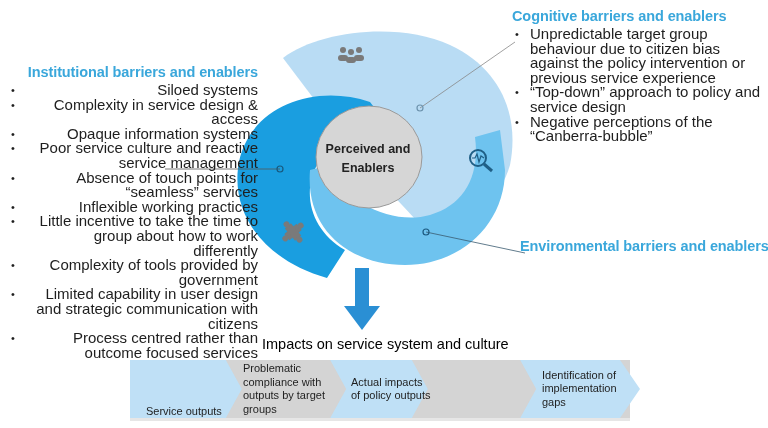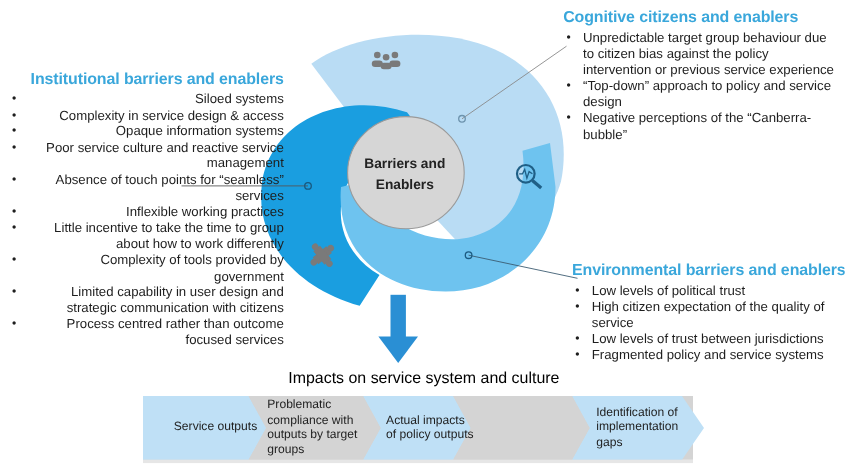--- a/index.html
+++ b/index.html
@@ -1,21 +1,21 @@
 <!DOCTYPE html>
 <html><head>
 <meta charset="utf-8">
 <style>
   html, body { margin:0; padding:0; background:#ffffff; }
   body { width:768px; height:428px; position:relative; overflow:hidden;
          font-family:"Liberation Sans", "DejaVu Sans", sans-serif; color:#1a1a1a; }
   .section { position:absolute; }
   .heading { color:#3aa7db; font-weight:bold; font-size:14.5px; line-height:17px; white-space:nowrap; letter-spacing:-0.1px; }
   ul.bullets { list-style:none; margin:2px 0 0 0; padding:0; }
-  ul.bullets li { position:relative; padding-left:18px; font-size:12px; line-height:14.6px; color:#1e1e1e; }
+  ul.bullets li { position:relative; padding-left:18px; font-size:15px; line-height:14.6px; color:#1e1e1e; }
   ul.bullets li::before { content:"•"; position:absolute; left:3px; top:0; font-size:11px; }
   #institutional { left:8px; top:64px; width:250px;text-align:right; }
   #cognitive { left:512px; top:8px; width:250px; }
   #environmental { left:520px; top:238px; width:246px; }
   #institutional ul.bullets li { }
   svg#diagram { position:absolute; left:0; top:0; }
   .impacts-title { position:absolute; left:262px; top:336px; font-size:14.5px; color:#000000; white-space:nowrap; }
   .chevron-band { position:absolute; left:130px; top:360px; width:520px; height:62px; }
   .chev { position:absolute; top:0; height:58px; display:flex; align-items:center; font-size:11px; line-height:13.5px; color:#1e1e1e; box-sizing:border-box; }
   .chev span { display:block; }
@@ -74,63 +74,57 @@
 
   <polygon fill="#bfe0f6" points="130,360 226,360 242,389 226,418 130,418"></polygon>
   <polygon fill="#bfe0f6" points="330,360 412,360 428,389 412,418 330,418 346,389"></polygon>
   <polygon fill="#bfe0f6" points="520,360 620,360 640,389 620,418 520,418 536,389"></polygon>
   <polygon fill="#d4d4d4" points="226,360 330,360 346,389 330,418 226,418 242,389"></polygon>
   <polygon fill="#d4d4d4" points="412,360 520,360 536,389 520,418 412,418 428,389"></polygon>
   <rect x="130" y="418" width="500" height="3" fill="#e6e6e6"></rect>
 </svg>
 
 <div class="center-label">
-  <span style="display:block">Barriers and</span>
+  <span style="display:block">Perceived and</span>
   <span style="display:block">Enablers</span>
 </div>
 
 <div class="section" id="institutional">
   <div class="heading">Institutional barriers and enablers</div>
   <ul class="bullets">
     <li>Siloed systems</li>
     <li>Complexity in service design &amp; access</li>
     <li>Opaque information systems</li>
     <li>Poor service culture and reactive service management</li>
     <li>Absence of touch points for “seamless” services</li>
     <li>Inflexible working practices</li>
     <li>Little incentive to take the time to group about how to work differently</li>
     <li>Complexity of tools provided by government</li>
     <li>Limited capability in user design and strategic communication with citizens</li>
     <li>Process centred rather than outcome focused services</li>
   </ul>
 </div>
 
 <div class="section" id="cognitive">
-  <div class="heading">Cognitive citizens and enablers</div>
+  <div class="heading">Cognitive barriers and enablers</div>
   <ul class="bullets">
     <li>Unpredictable target group behaviour due to citizen bias against the policy intervention or previous service experience</li>
     <li>“Top-down” approach to policy and service design</li>
     <li>Negative perceptions of the “Canberra-bubble”</li>
   </ul>
 </div>
 
 <div class="section" id="environmental">
   <div class="heading">Environmental barriers and enablers</div>
-  <ul class="bullets">
-    <li>Low levels of political trust</li>
-    <li>High citizen expectation of the quality of service</li>
-    <li>Low levels of trust between jurisdictions</li>
-    <li>Fragmented policy and service systems</li>
-  </ul>
 </div>
 
 <div class="impacts-title">Impacts on service system and culture</div>
 
 <div class="chevron-band">
-  <div class="chev" style="left:28px;width:90px;">
+  <div class="chev" style="left:16px;width:90px;align-items:flex-end;">
       <span>Service outputs</span>
     </div>
   <div class="chev" style="left:113px;width:96px;">
       <span>Problematic compliance with outputs by target groups</span>
     </div>
   <div class="chev" style="left:221px;width:80px;">
       <span>Actual impacts of policy outputs</span>
     </div>
   <div class="chev" style="left:412px;width:86px;justify-content:flex-end;">
       <span>Identification of implementation gaps</span>

